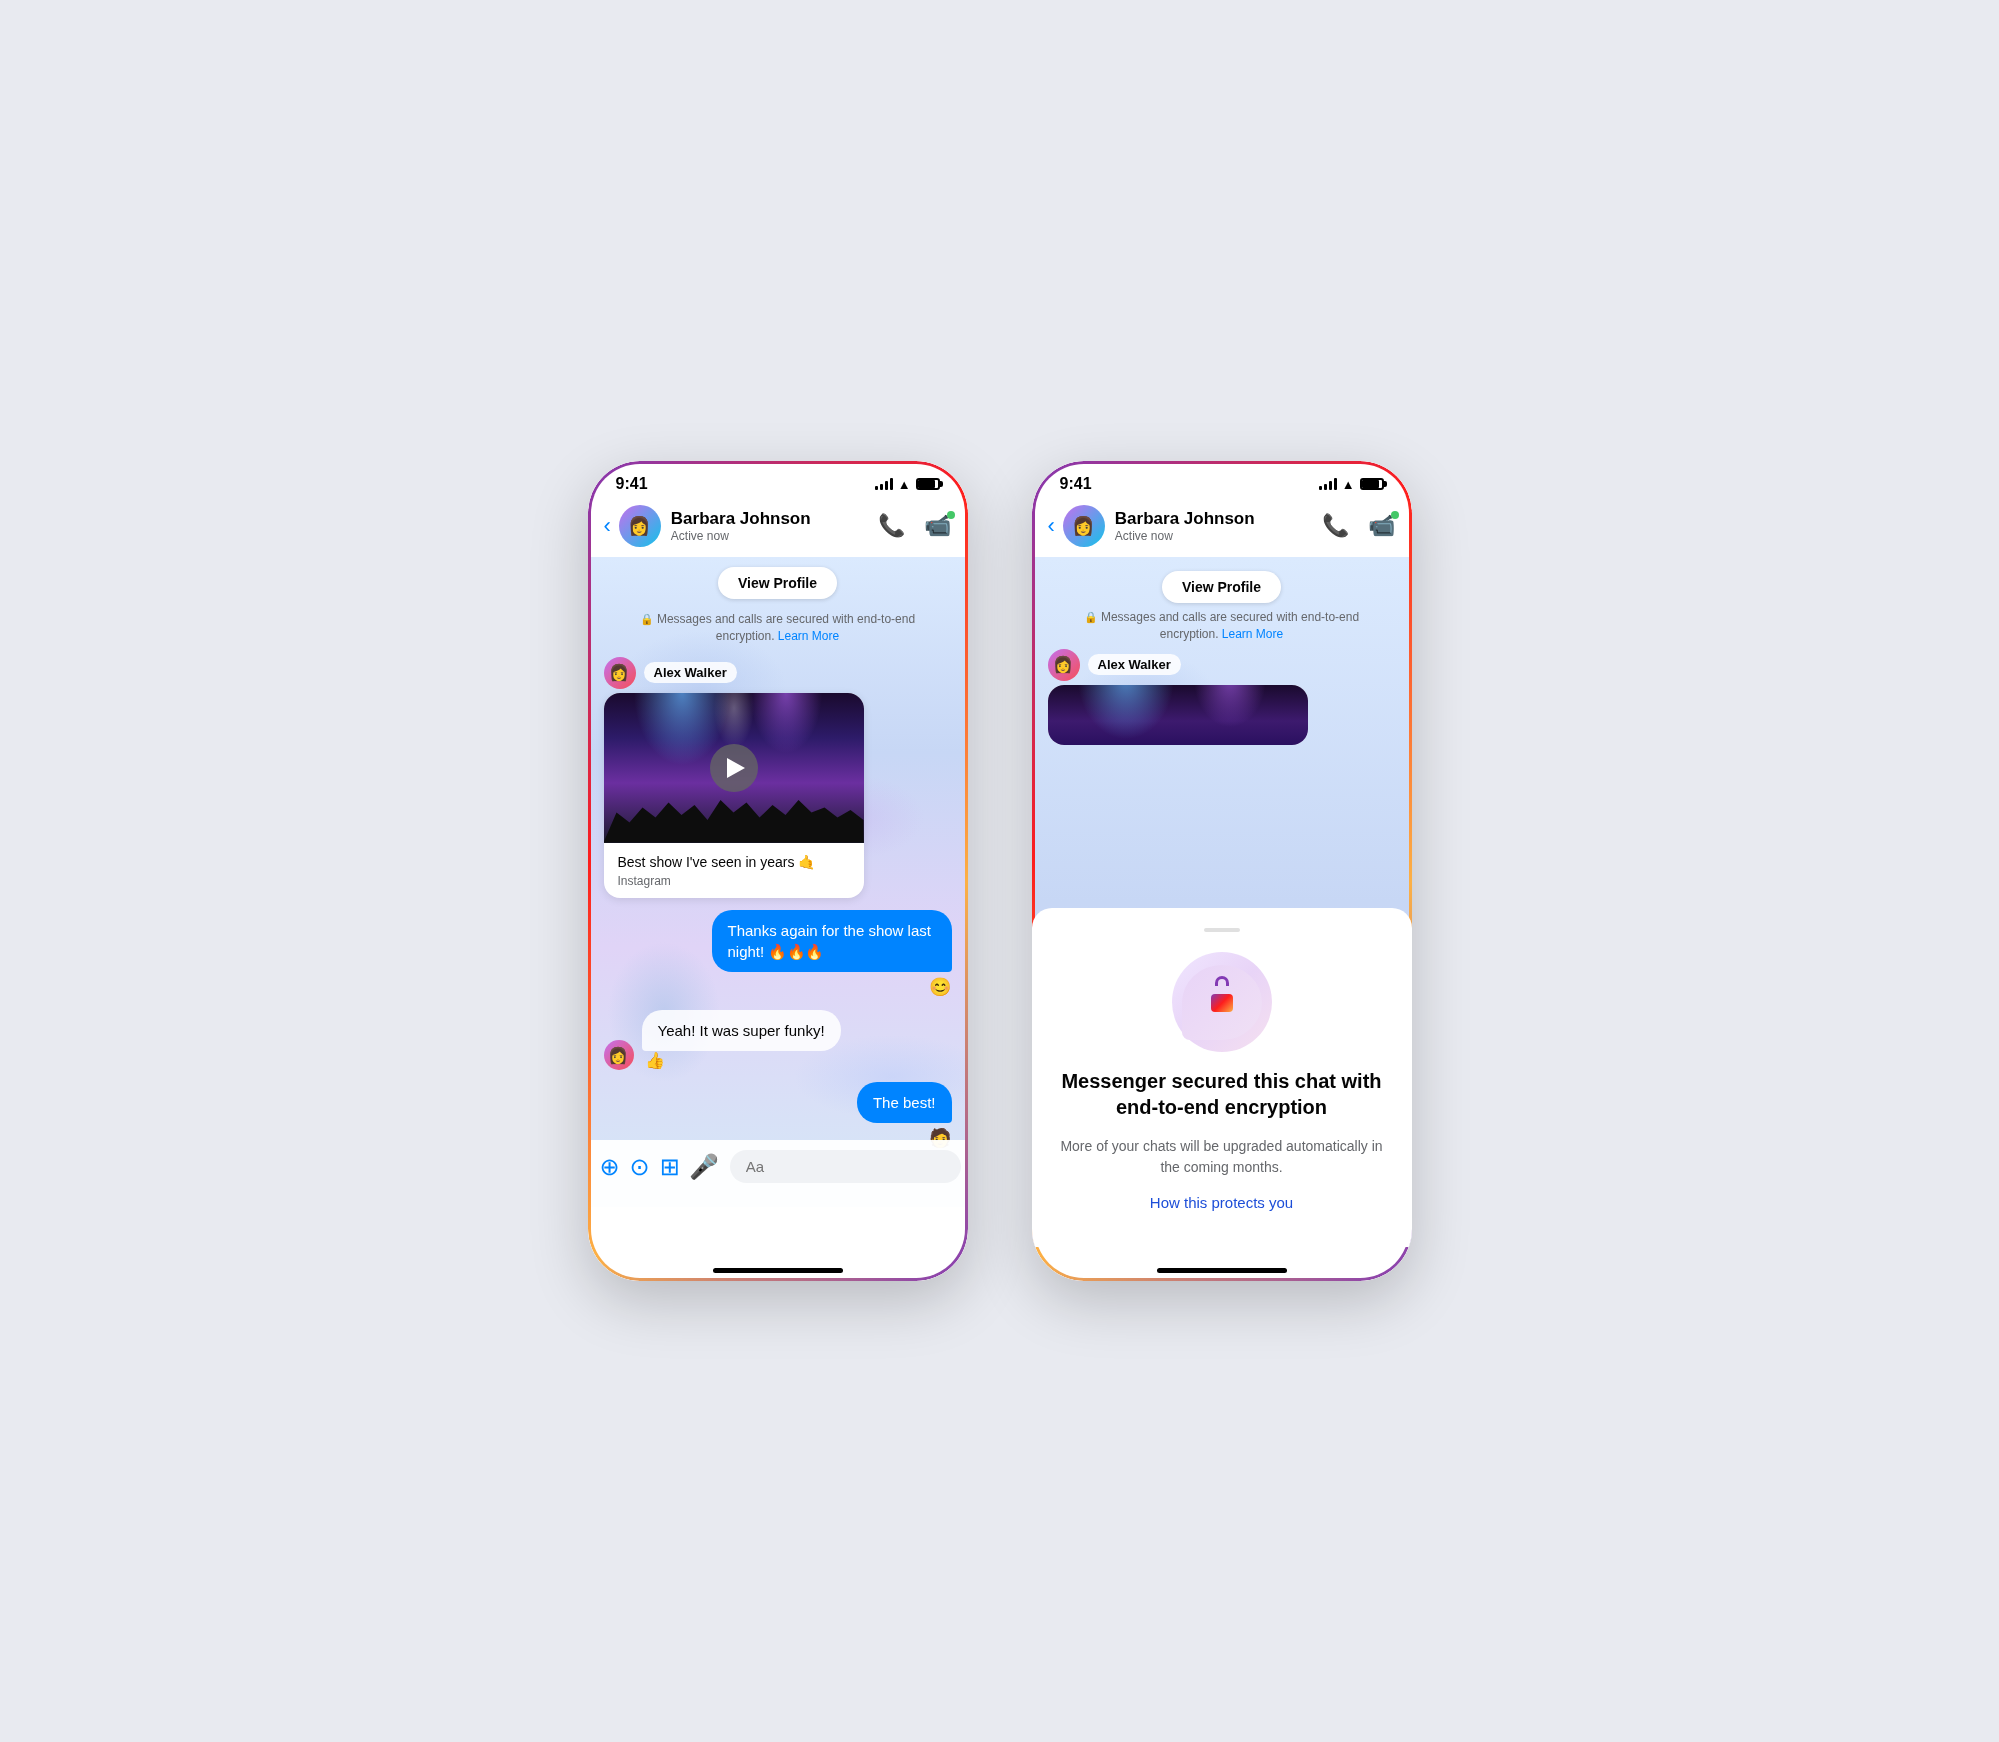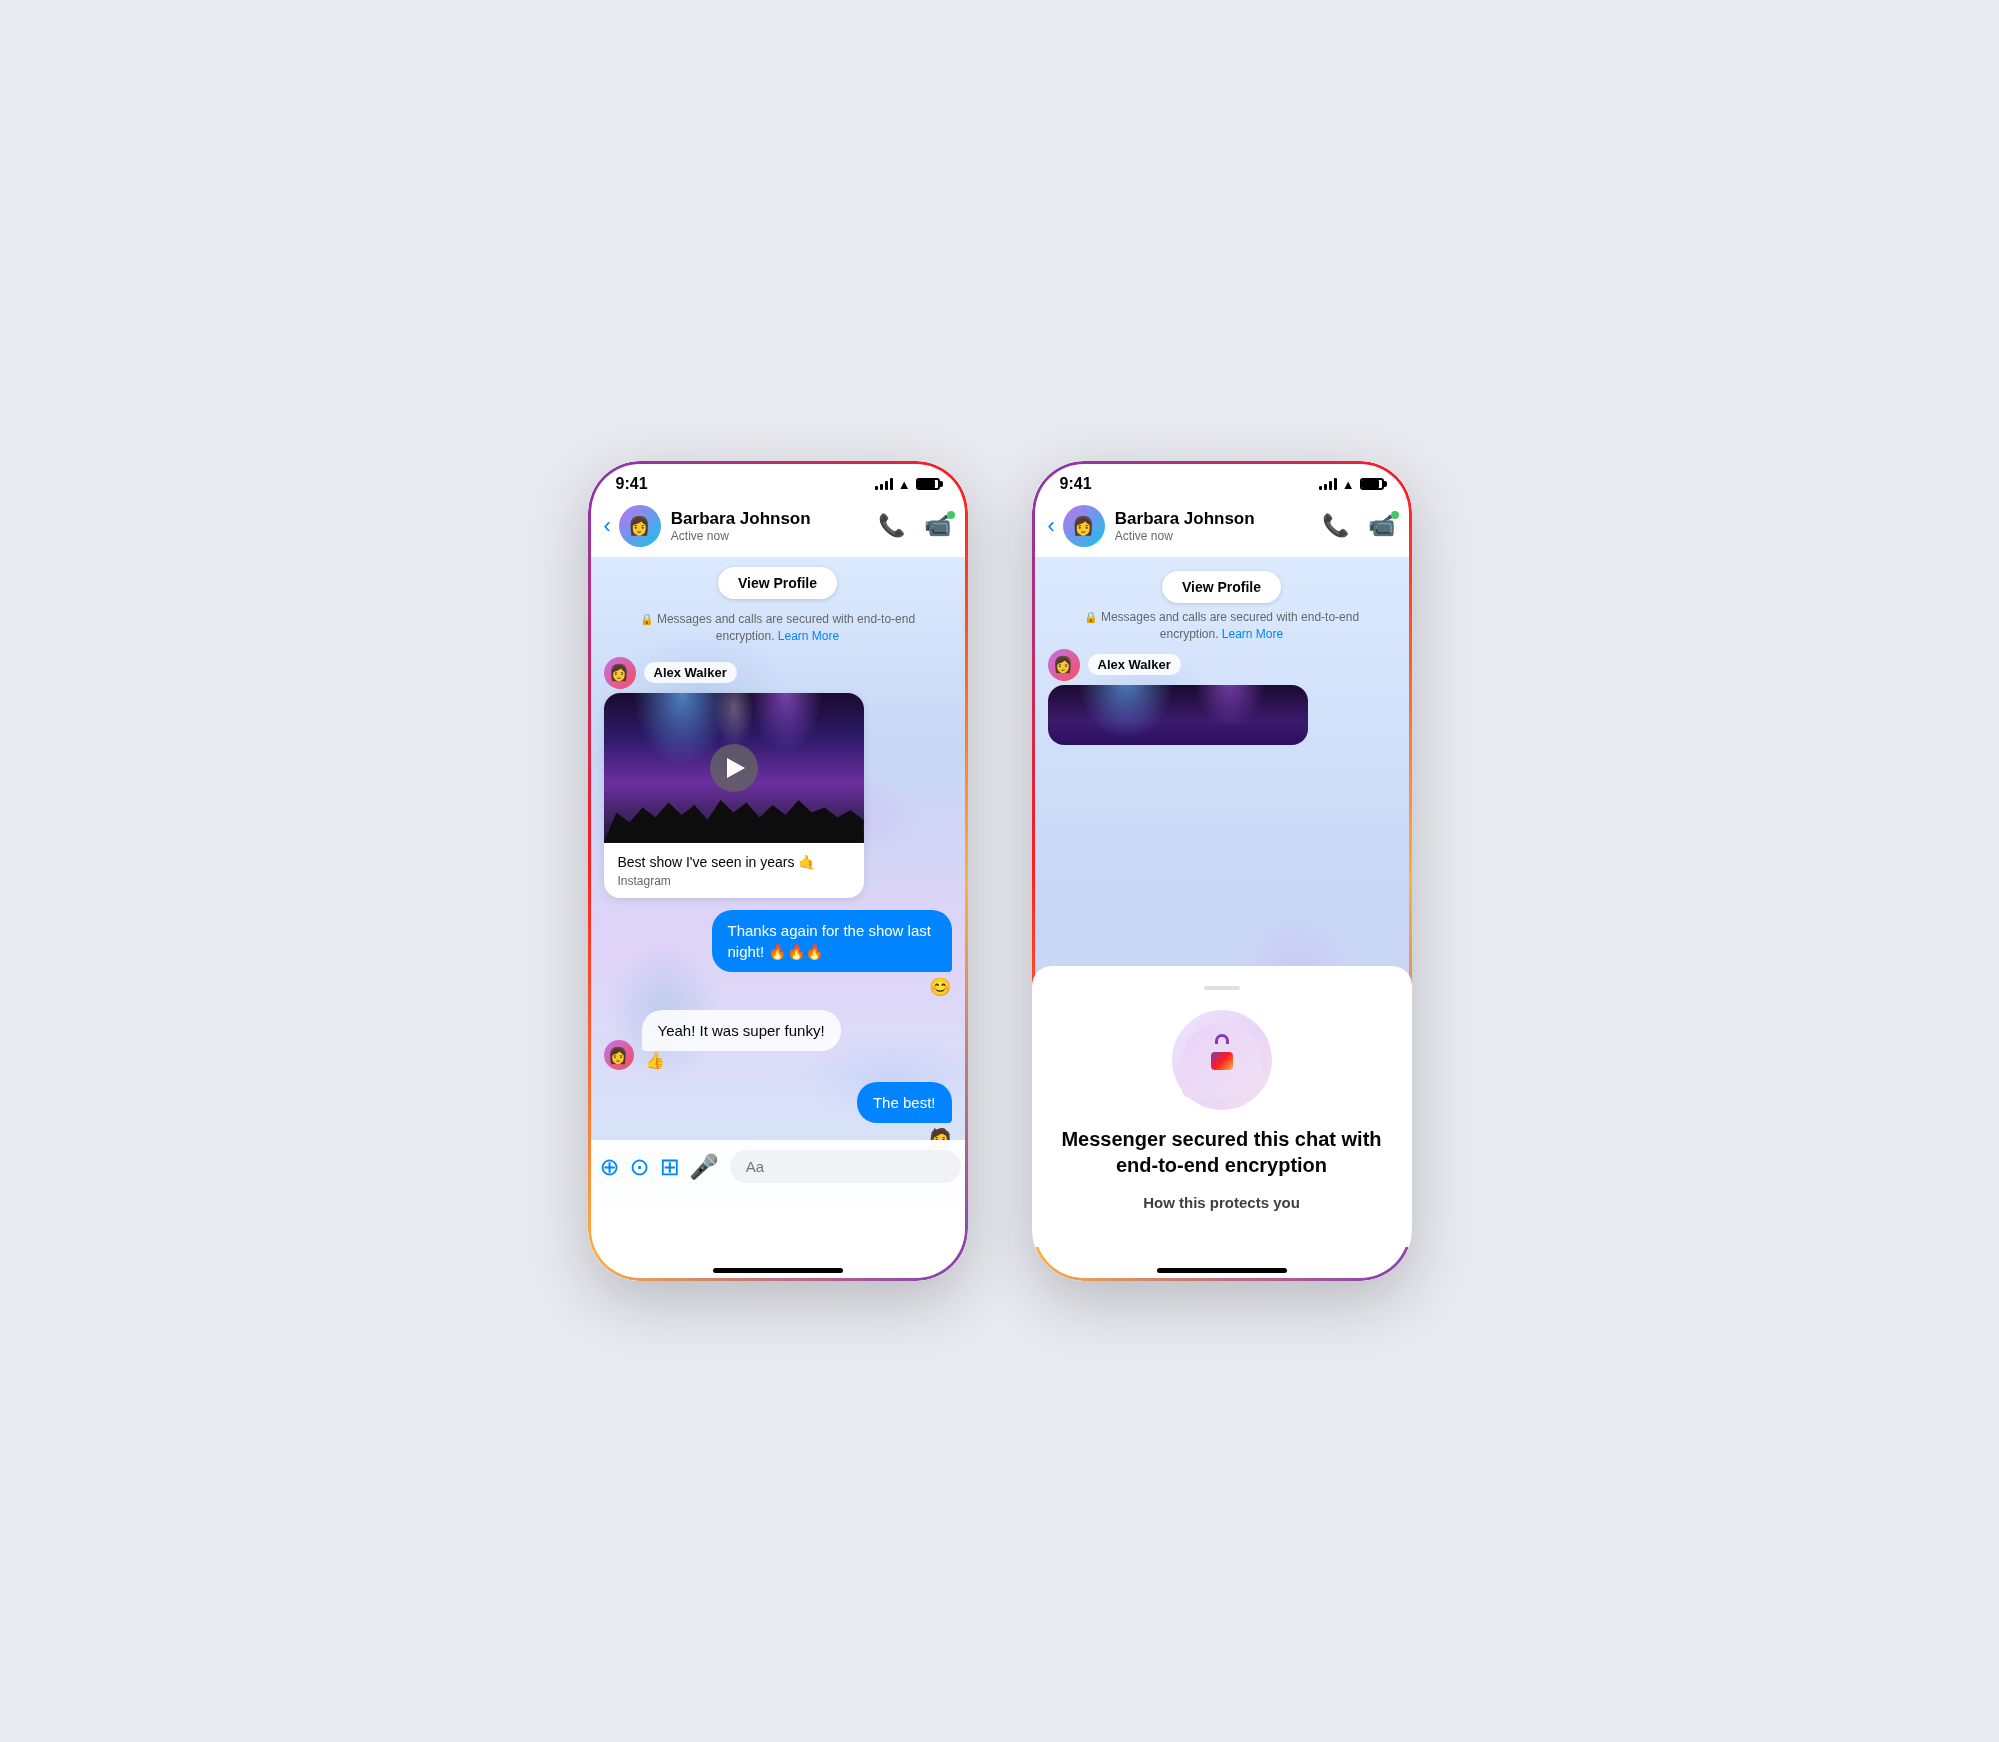--- a/index.html
+++ b/index.html
@@ -612,23 +612,23 @@
       color: #fff;
       border: none;
       border-radius: 24px;
       padding: 14px;
       font-size: 16px;
       font-weight: 600;
       cursor: pointer;
     }
 
     .how-protects-link {
-      color: #404040;
+      color: #1d4ed8;
       font-size: 15px;
-      font-weight: 700;
+      font-weight: 400;
       cursor: pointer;
       background: none;
       border: none;
     }
 
     
     .sender-row {
       display: flex;
       align-items: center;
       gap: 8px;
@@ -824,20 +824,21 @@
             <div class="lock-gradient-icon">
               <div style="position:relative; width:22px; height:32px;">
                 <div class="lock-shackle"></div>
                 <div class="lock-body"></div>
               </div>
             </div>
           </div>
         </div>
 
         <div class="modal-title">Messenger secured this chat with end-to-end encryption</div>
+        <div class="modal-subtitle">More of your chats will be upgraded automatically in the coming months.</div>
 
         <button class="how-protects-link">How this protects you</button>
       </div>
     </div>
 
     <div class="home-indicator"></div>
   </div>
 
 </div>
 

